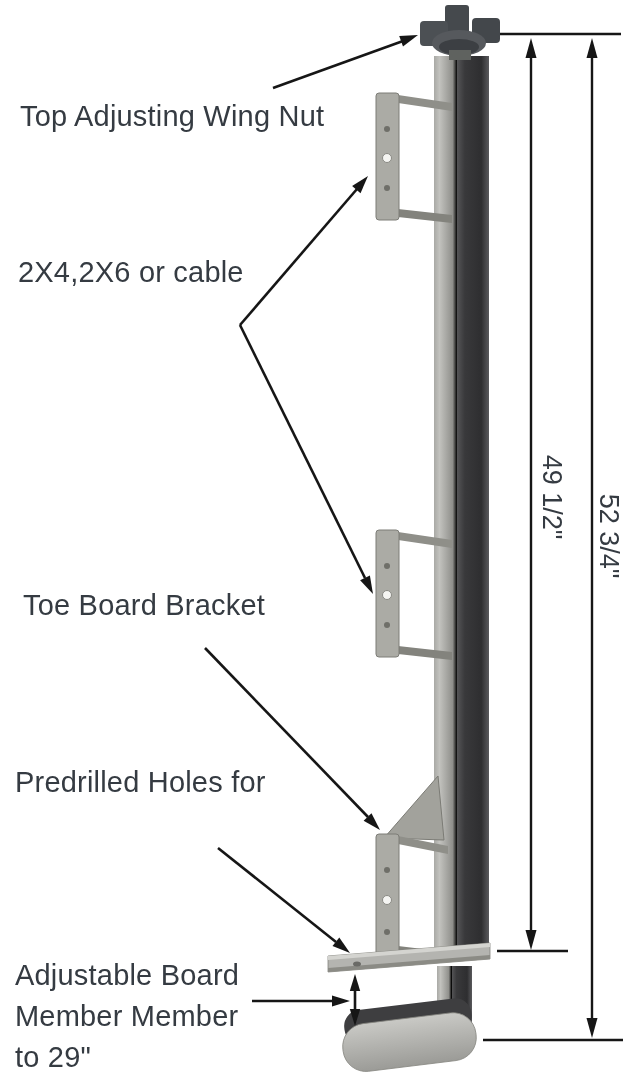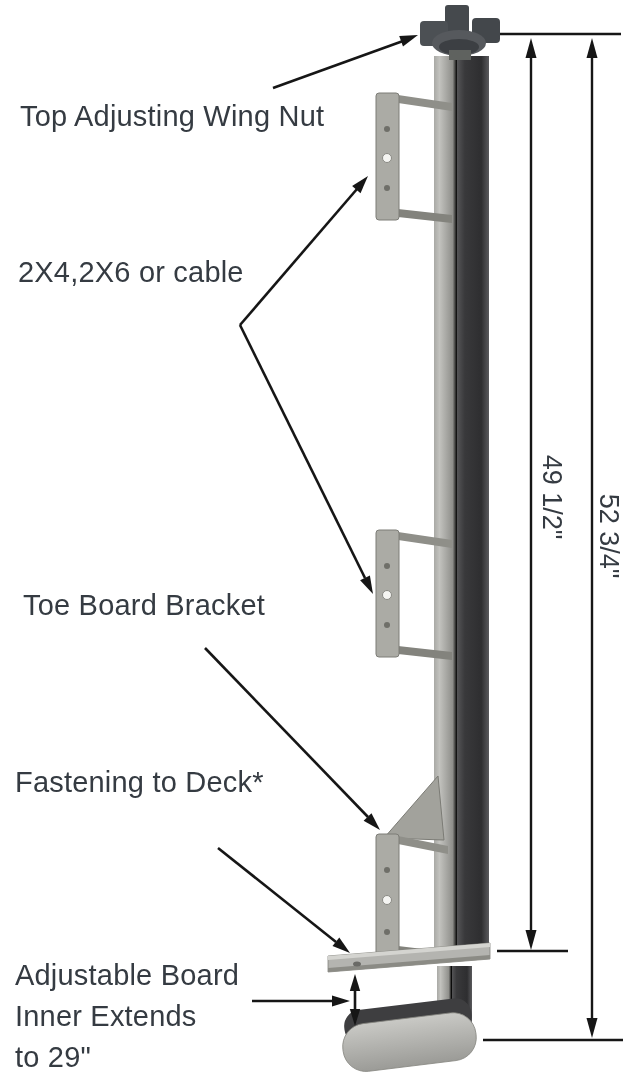--- a/index.html
+++ b/index.html
@@ -165,26 +165,26 @@
 
   <div class="callout" style="left:20px;top:95px;">Top Adjusting Wing Nut</div>
 
   <div class="callout" style="left:18px;top:251px;">
     <div>2X4,2X6 or cable</div>
   </div>
 
   <div class="callout" style="left:15px;top:584px;margin-left:8px;">Toe Board Bracket</div>
 
   <div class="callout" style="left:15px;top:761px;">
-    <div>Fastening to Deck*</div>
+    <div>Predrilled Holes for</div>
   </div>
 
   <div class="callout" style="left:15px;top:955px;line-height:41px;">
     <div>Adjustable Board</div>
-    <div>Inner Extends</div>
+    <div>Member Member</div>
     <div>to 29"</div>
   </div>
 
   <div class="dimtext" style="left:551px;top:497px;">49 1/2"</div>
 
   <div class="dimtext" style="left:608px;top:536px;">52 3/4"</div>
 
 </div>
 
 </body></html>

